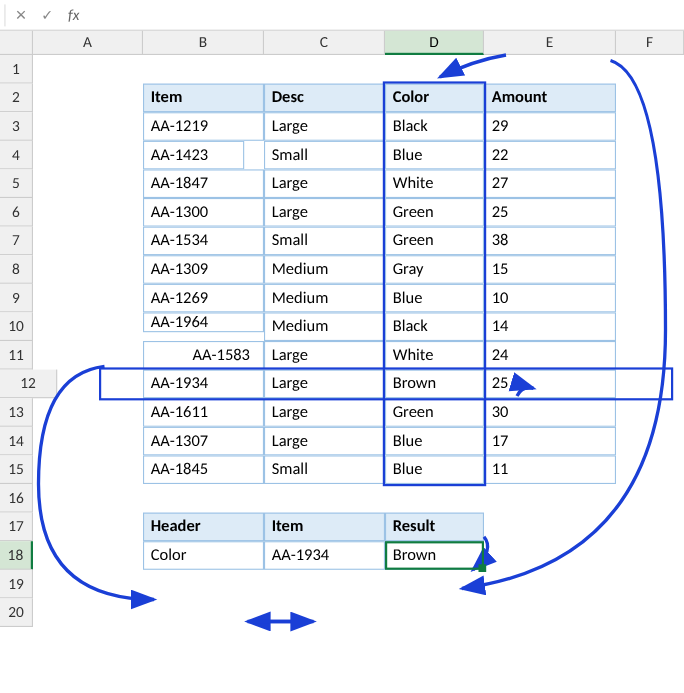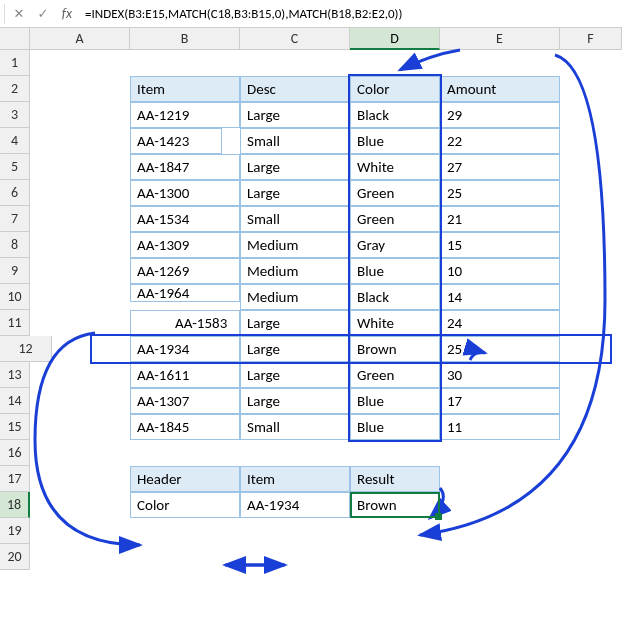--- a/index.html
+++ b/index.html
@@ -98,21 +98,21 @@
     position: absolute;
     padding: 0 6px;
     display: flex;
     align-items: center;
     font-size: 15px;
     overflow: hidden;
     white-space: nowrap;
   }
   .thcell {
     background: #ddebf7;
-    font-weight: normal;
+    font-weight: bold;
     border: 1px solid #9cc2e5;
   }
   .tdcell {
     background: #fff;
     border: 1px solid #9cc2e5;
   }
   .sel {
     position: absolute;
     border: 2px solid #107c41;
     pointer-events: none;
@@ -139,21 +139,20 @@
   }
 </style>
 </head>
 <body>
 
 <div class="fbar">
   <div class="fsep"></div>
   <div class="fbtn">✕</div>
   <div class="fbtn">✓</div>
   <div class="fbtn fx">fx</div>
-  <div class="formula">=INDEX(B3:E15,MATCH(C18,B3:B15,0),MATCH(B18,B2:E2,0))</div>
 </div>
 
 <div class="grid" id="grid">
     <div class="corner" style="left: 0px; top: 0px; width: 30px; height: 22px;"></div>
     <div class="colhdr" style="left: 30px; top: 0px; width: 100px; height: 22px;">A</div>
     <div class="colhdr" style="left: 130px; top: 0px; width: 110px; height: 22px;">B</div>
     <div class="colhdr" style="left: 240px; top: 0px; width: 110px; height: 22px;">C</div>
     <div class="colhdr active" style="left: 350px; top: 0px; width: 90px; height: 22px;">D</div>
     <div class="colhdr" style="left: 440px; top: 0px; width: 120px; height: 22px;">E</div>
     <div class="colhdr" style="left: 560px; top: 0px; width: 62px; height: 22px;">F</div>
@@ -193,21 +192,21 @@
     <div class="cell tdcell" style="left: 240px; top: 126px; width: 110px; height: 26px;">Large</div>
     <div class="cell tdcell" style="left: 350px; top: 126px; width: 90px; height: 26px;">White</div>
     <div class="cell tdcell" style="left: 440px; top: 126px; width: 120px; height: 26px;">27</div>
     <div class="cell tdcell" style="left: 130px; top: 152px; width: 110px; height: 26px;">AA-1300</div>
     <div class="cell tdcell" style="left: 240px; top: 152px; width: 110px; height: 26px;">Large</div>
     <div class="cell tdcell" style="left: 350px; top: 152px; width: 90px; height: 26px;">Green</div>
     <div class="cell tdcell" style="left: 440px; top: 152px; width: 120px; height: 26px;">25</div>
     <div class="cell tdcell" style="left: 130px; top: 178px; width: 110px; height: 26px;">AA-1534</div>
     <div class="cell tdcell" style="left: 240px; top: 178px; width: 110px; height: 26px;">Small</div>
     <div class="cell tdcell" style="left: 350px; top: 178px; width: 90px; height: 26px;">Green</div>
-    <div class="cell tdcell" style="left: 440px; top: 178px; width: 120px; height: 26px;">21</div>
+    <div class="cell tdcell" style="left: 440px; top: 178px; width: 120px; height: 26px;">38</div>
     <div class="cell tdcell" style="left: 130px; top: 204px; width: 110px; height: 26px;">AA-1309</div>
     <div class="cell tdcell" style="left: 240px; top: 204px; width: 110px; height: 26px;">Medium</div>
     <div class="cell tdcell" style="left: 350px; top: 204px; width: 90px; height: 26px;">Gray</div>
     <div class="cell tdcell" style="left: 440px; top: 204px; width: 120px; height: 26px;">15</div>
     <div class="cell tdcell" style="left: 130px; top: 230px; width: 110px; height: 26px;">AA-1269</div>
     <div class="cell tdcell" style="left: 240px; top: 230px; width: 110px; height: 26px;">Medium</div>
     <div class="cell tdcell" style="left: 350px; top: 230px; width: 90px; height: 26px;">Blue</div>
     <div class="cell tdcell" style="left: 440px; top: 230px; width: 120px; height: 26px;">10</div>
     <div class="cell tdcell" style="left: 130px; top: 256px; width: 110px; height: 18px;">AA-1964</div>
     <div class="cell tdcell" style="left: 240px; top: 256px; width: 110px; height: 26px;">Medium</div>

